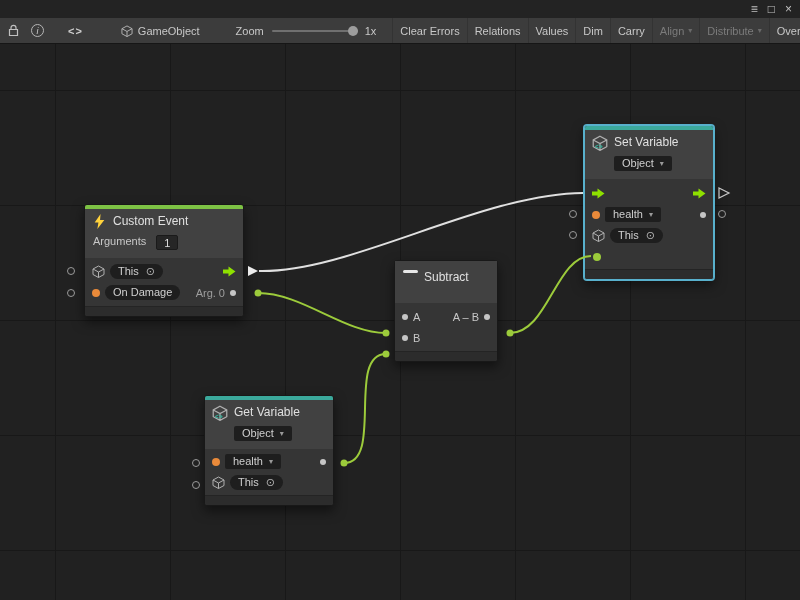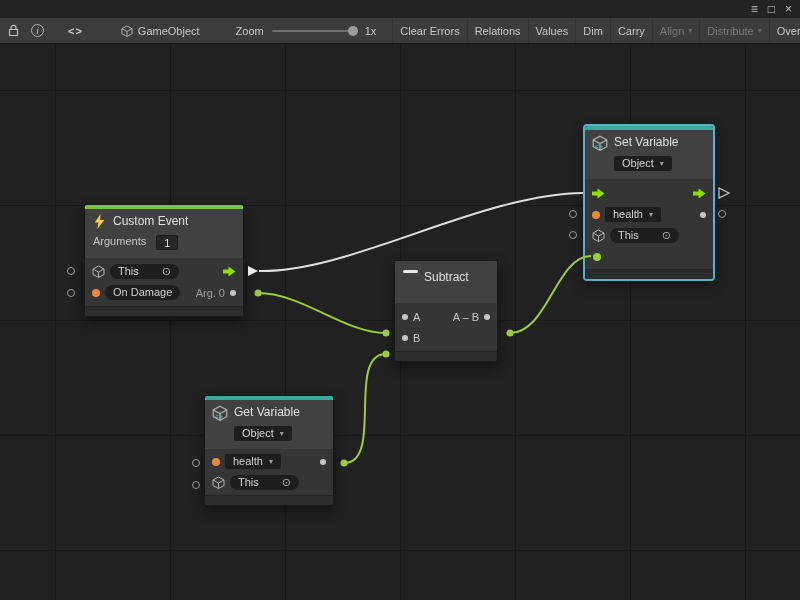--- a/index.html
+++ b/index.html
@@ -51,21 +51,21 @@
   .accent.variable { background:#3ba99c; }
   .nhead { background:#414141; padding:5px 7px; }
   .nhead-line { display:flex; align-items:flex-start; gap:6px; height:20px; }
   .nhead-line.sub { height:18px; margin-top:1px; padding-left:1px; }
   .ntitle { font-size:12px; color:#e0e0e0; }
   .nbody { padding:3px 0; }
   .nrow { height:21px; display:flex; align-items:center; gap:5px; padding:0 7px; }
   .nfoot { height:10px; background:#2c2c2c; border-top:1px solid #242424;
            border-radius:0 0 2px 2px; }
   .pill { background:#1e1e1e; border-radius:9px; padding:2px 8px; display:inline-flex;
-          align-items:center; gap:23px; color:#cfcfcf; line-height:1;justify-content:flex-end; }
+          align-items:center; gap:7px; color:#cfcfcf; line-height:1;justify-content:flex-end; }
   .pill .target { color:#b5b5b5; font-size:11px; }
   .ddl { background:#1e1e1e; border-radius:2px; padding:2px 8px; display:inline-flex;
          align-items:center; gap:6px; color:#cfcfcf; line-height:1; }
   .numbox { background:#262626; border:1px solid #1a1a1a; border-radius:2px;
             min-width:22px; height:15px; display:inline-flex; align-items:center;
             justify-content:center; color:#dddddd; margin-left:4px; }
   .dot { width:8px; height:8px; border-radius:50%; flex-shrink:0; }
   .dot.orange { background:#e98a3a; }
   .dot.green  { background:#9ccb3b; }
   .dot.sm { width:6px; height:6px; background:#c6c6c6; }

